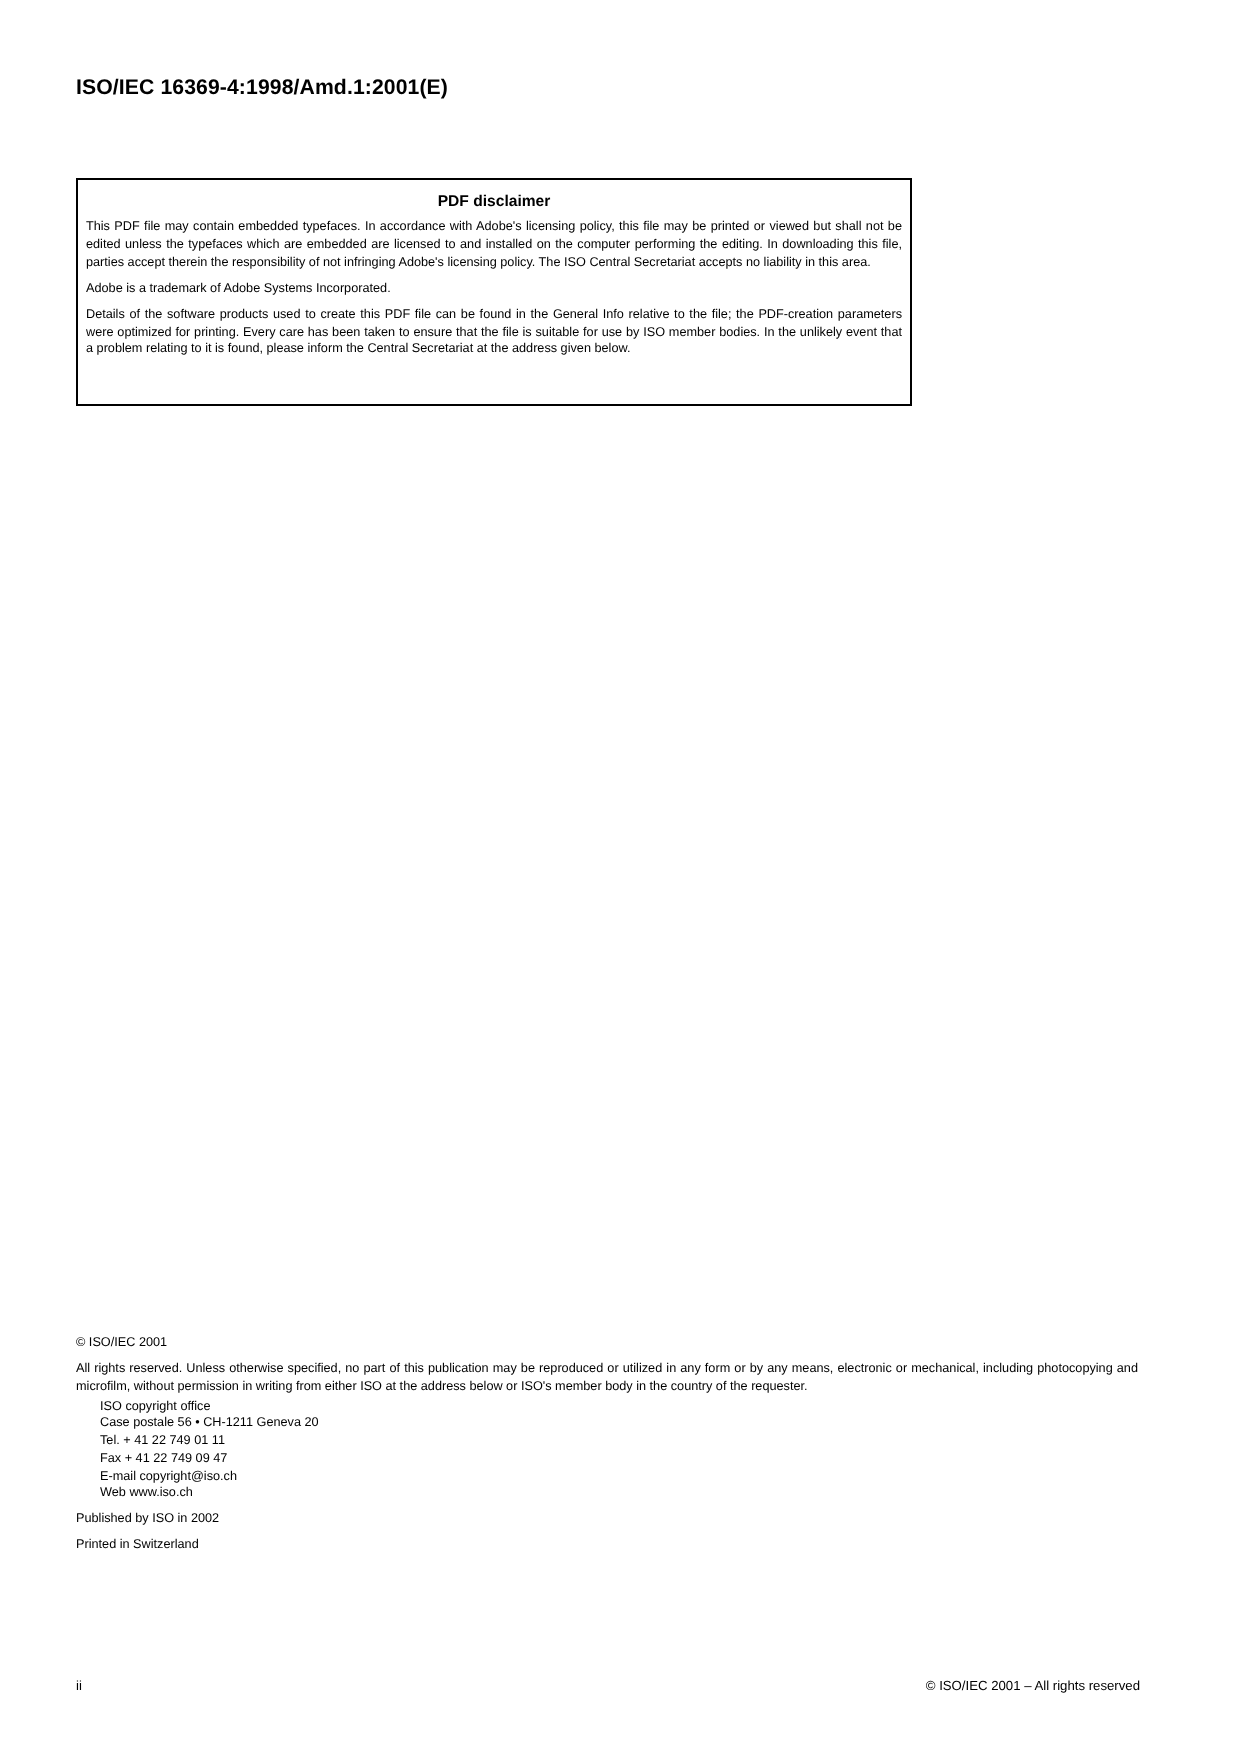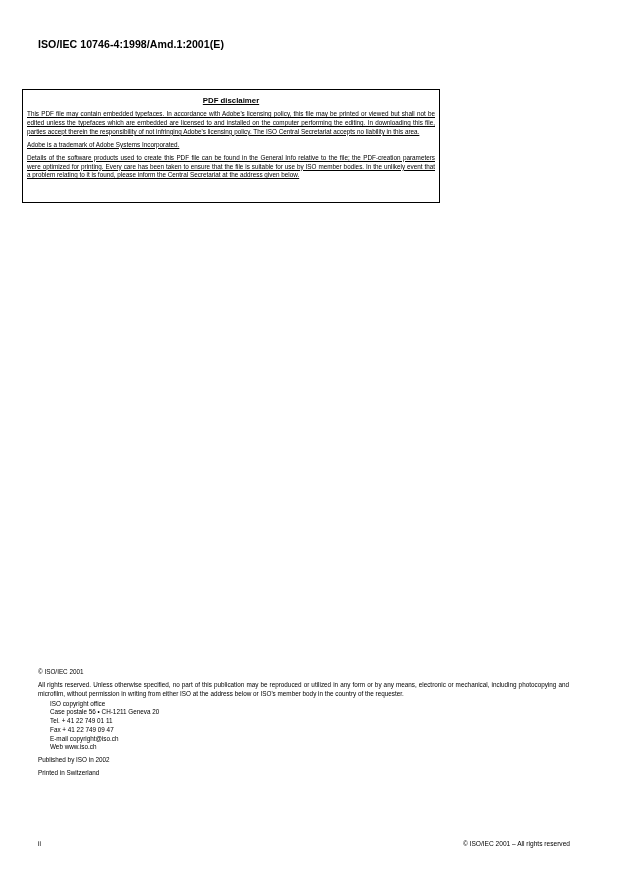--- a/index.html
+++ b/index.html
@@ -1,34 +1,34 @@
 <!DOCTYPE html>
 <html><head>
   <meta charset="utf-8">
   <style>
     html, body { margin: 0; padding: 0; background: #ffffff; }
     body { width: 619px; height: 877px; position: relative; overflow: hidden;
            font-family: "Liberation Sans", sans-serif; color: #000; }
     .header-title { position: absolute; left: 38px; top: 38px; font-size: 10.6px; font-weight: bold; letter-spacing: 0.05px; }
-    .disclaimer-box { position: absolute; left: 22px; top: 89px; width: 418px; height: 114px;
-                      border: 1px solid #000; box-sizing: border-box; padding: 0 4px; text-decoration: underline; }
+    .disclaimer-box { position: absolute; left: 38px; top: 89px; width: 418px; height: 114px;
+                      border: 1px solid #000; box-sizing: border-box; padding: 0 4px; }
     .disclaimer-title { text-align: center; font-weight: bold; font-size: 7.8px; margin-top: 6px; margin-bottom: 5px; }
     .disclaimer-para { font-size: 6.35px; line-height: 8.9px; text-align: justify; margin: 0 0 4px 0; }
     .copyright-block { position: absolute; left: 38px; top: 668px; width: 531px; font-size: 6.35px; }
     .copy-line { line-height: 8.9px; margin-bottom: 4px; }
     .copy-para { line-height: 8.9px; text-align: justify; margin: 0 0 1px 0; }
     .address { padding-left: 12px; line-height: 8.7px; margin-bottom: 4px; }
     .pub-line { line-height: 8.9px; margin-bottom: 4px; }
     .footer-left { position: absolute; left: 38px; top: 840px; font-size: 6.6px; }
     .footer-right { position: absolute; right: 49px; top: 840px; font-size: 6.6px; }
   </style>
 </head>
 <body>
 
-<div class="header-title">ISO/IEC 10746-4:1998/Amd.1:2001(E)</div>
+<div class="header-title">ISO/IEC 16369-4:1998/Amd.1:2001(E)</div>
 
 <div class="disclaimer-box">
   <div class="disclaimer-title">PDF disclaimer</div>
   <p class="disclaimer-para">This PDF file may contain embedded typefaces. In accordance with Adobe's licensing policy, this file may be printed or viewed but shall not be edited unless the typefaces which are embedded are licensed to and installed on the computer performing the editing. In downloading this file, parties accept therein the responsibility of not infringing Adobe's licensing policy. The ISO Central Secretariat accepts no liability in this area.</p>
   <p class="disclaimer-para">Adobe is a trademark of Adobe Systems Incorporated.</p>
   <p class="disclaimer-para">Details of the software products used to create this PDF file can be found in the General Info relative to the file; the PDF-creation parameters were optimized for printing. Every care has been taken to ensure that the file is suitable for use by ISO member bodies. In the unlikely event that a problem relating to it is found, please inform the Central Secretariat at the address given below.</p>
 </div>
 
 <div class="copyright-block">
   <div class="copy-line">©   ISO/IEC 2001</div>

